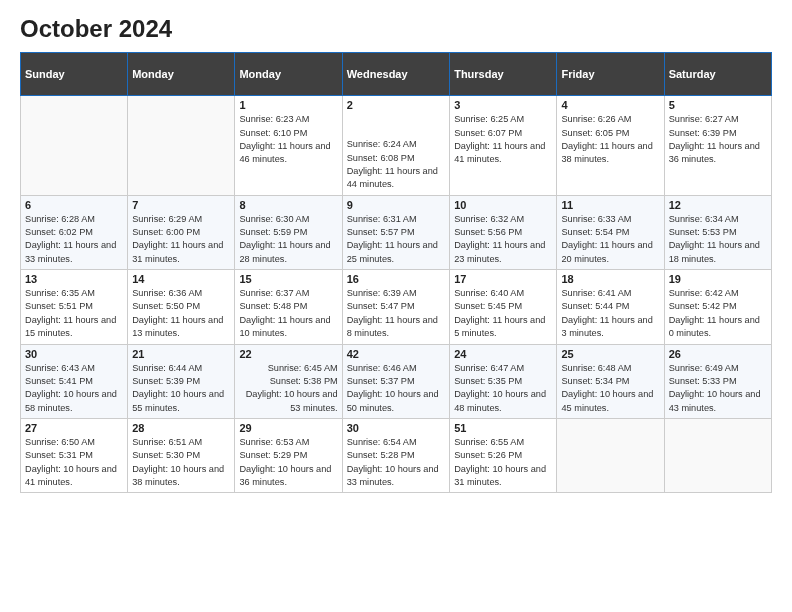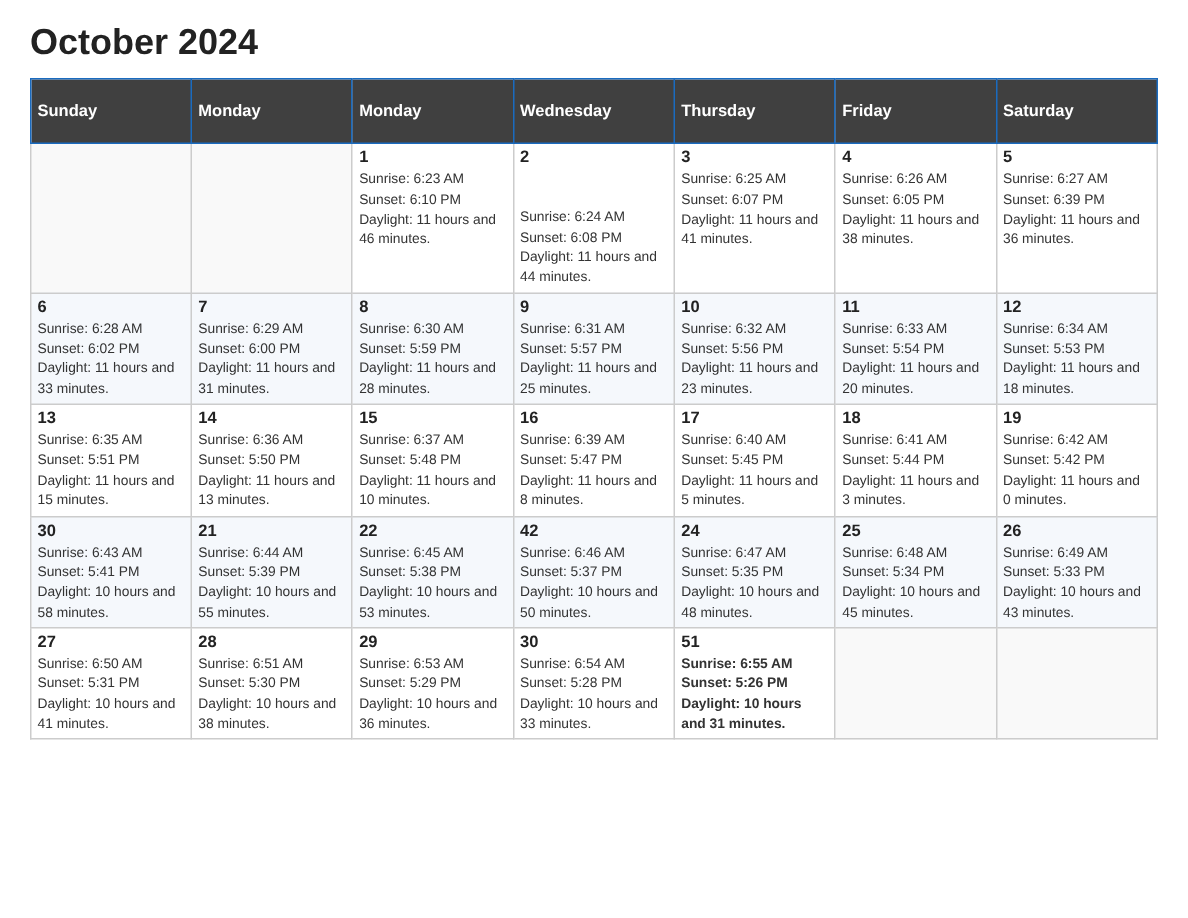--- a/index.html
+++ b/index.html
@@ -251,21 +251,21 @@
 Daylight: 10 hours and 58 minutes.</div>
           </td>
           <td>
             <span class="day-num">21</span>
             <div class="day-info" style="white-space: pre-line;">Sunrise: 6:44 AM
 Sunset: 5:39 PM
 Daylight: 10 hours and 55 minutes.</div>
           </td>
           <td>
             <span class="day-num">22</span>
-            <div class="day-info" style="white-space: pre-line;">Sunrise: 6:45 AM
+            <div class="day-info" style="white-space: pre-line; text-align: right;">Sunrise: 6:45 AM
 Sunset: 5:38 PM
 Daylight: 10 hours and 53 minutes.</div>
           </td>
           <td>
             <span class="day-num">42</span>
             <div class="day-info" style="white-space: pre-line;">Sunrise: 6:46 AM
 Sunset: 5:37 PM
 Daylight: 10 hours and 50 minutes.</div>
           </td>
           <td>
@@ -307,21 +307,21 @@
 Daylight: 10 hours and 36 minutes.</div>
           </td>
           <td>
             <span class="day-num">30</span>
             <div class="day-info" style="white-space: pre-line;">Sunrise: 6:54 AM
 Sunset: 5:28 PM
 Daylight: 10 hours and 33 minutes.</div>
           </td>
           <td>
             <span class="day-num">51</span>
-            <div class="day-info" style="white-space: pre-line; font-weight: bold;">Sunrise: 6:55 AM
+            <div class="day-info" style="white-space: pre-line;">Sunrise: 6:55 AM
 Sunset: 5:26 PM
 Daylight: 10 hours and 31 minutes.</div>
           </td>
           <td class="empty-cell"></td>
           <td class="empty-cell"></td>
         </tr>
       </tbody>
   </table>
 </div>
 

